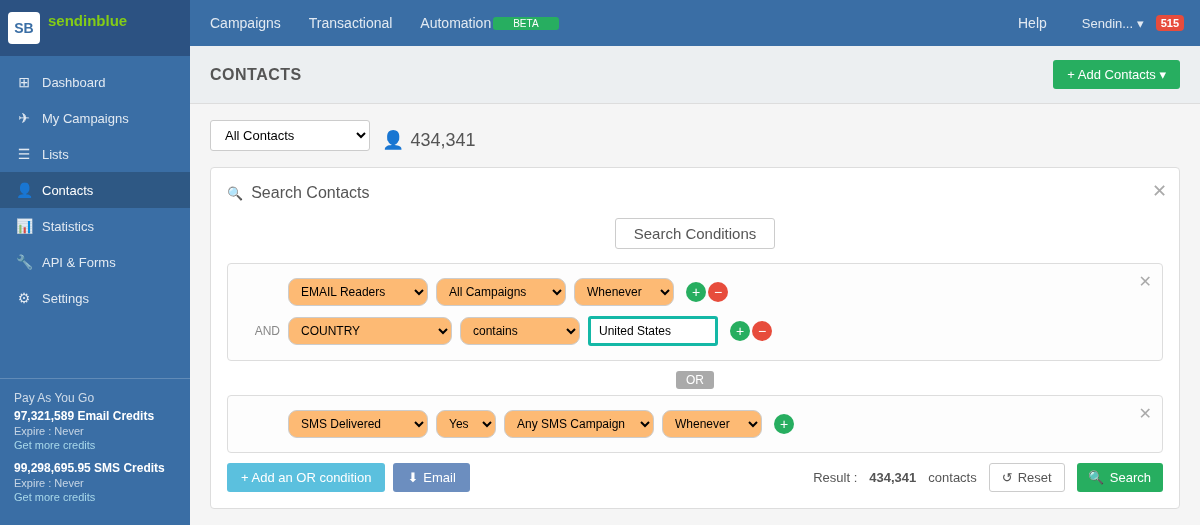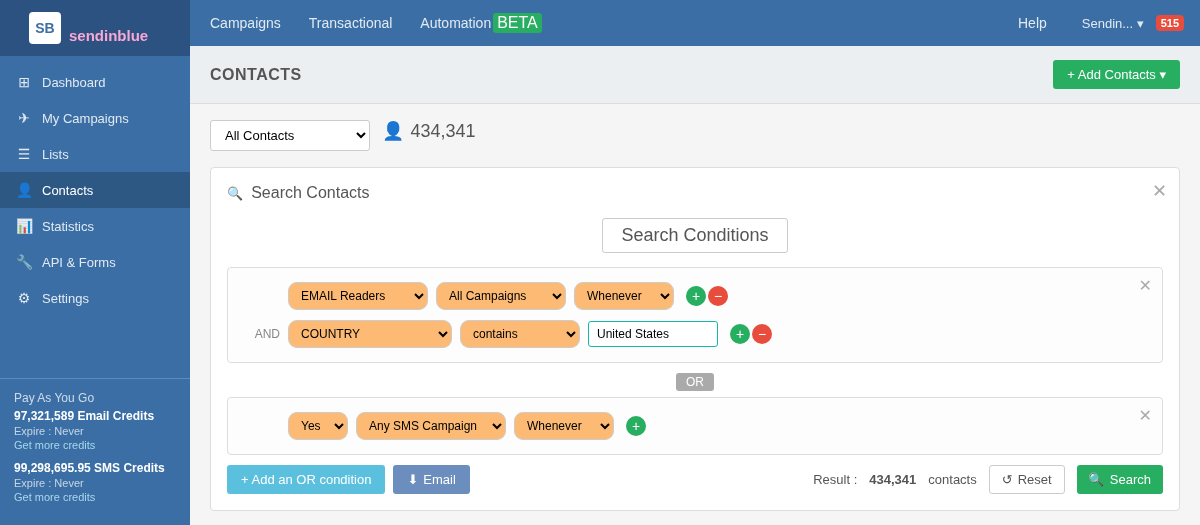--- a/index.html
+++ b/index.html
@@ -8,40 +8,40 @@
     
     .sidebar {
       width: 190px;
       background: #3a6ea5;
       color: white;
       flex-shrink: 0;
       display: flex;
       flex-direction: column;
     }
     .sidebar-logo {
-      padding: 12px 29px;
+      padding: 12px 8px;
       background: #2c5282;
       display: flex;
-      align-items: flex-end;
+      align-items: flex-start;
       gap: 8px;
     }
     .logo-icon {
       width: 32px;
       height: 32px;
       background: white;
       border-radius: 4px;
       display: flex;
       align-items: center;
       justify-content: center;
       color: #3a6ea5;
       font-weight: bold;
       font-size: 14px;
     }
     .logo-text {
-      color: #f9a8d4;
+      color: #84cc16;
       font-size: 15px;
       font-weight: bold;
     }
     .sidebar-nav { flex: 1; padding-top: 8px; }
     .nav-item {
       display: flex;
       align-items: center;
       gap: 10px;
       padding: 10px 16px;
       color: rgba(255,255,255,0.85);
@@ -108,22 +108,22 @@
       color: white;
       border-radius: 4px;
       padding: 2px 5px;
       font-size: 11px;
       font-weight: bold;
     }
     .beta-badge {
       background: #27ae60;
       color: white;
       border-radius: 3px;
-      padding: 1px 4px;
-      font-size: 16px;
+      padding: 1px 20px;
+      font-size: 10px;
       margin-left: 2px;
     }
 
     
     .content {
       flex: 1;
       overflow-y: auto;
       background: #f5f5f5;
     }
     .page-header {
@@ -151,21 +151,21 @@
       display: flex;
       align-items: center;
       gap: 5px;
     }
 
     .content-body { padding: 16px 20px; }
 
     
     .contacts-row {
       display: flex;
-      align-items: flex-start;
+      align-items: flex-end;
       gap: 12px;
       margin-bottom: 16px;
     }
     .list-select {
       padding: 6px 10px;
       border: 1px solid #ccc;
       border-radius: 3px;
       background: white;
       font-size: 13px;
       width: 160px;
@@ -209,21 +209,21 @@
     
     .conditions-tab {
       display: flex;
       justify-content: center;
       margin-bottom: 14px;
     }
     .conditions-tab-btn {
       background: white;
       border: 1px solid #ccc;
       padding: 6px 18px;
-      font-size: 18px;
+      font-size: 15px;
       color: #555;
       cursor: pointer;
       border-radius: 3px;
     }
 
     
     .condition-group {
       border: 1px solid #ddd;
       border-radius: 4px;
       padding: 14px 16px;
@@ -247,21 +247,21 @@
     }
     .cond-select {
       padding: 5px 8px;
       border: 1px solid #ccc;
       border-radius: 9px;
       font-size: 12px;
       background: #fdba74;
     }
     .cond-input {
       padding: 5px 8px;
-      border: 1px solid #14b8a6;
+      border: 3px solid #14b8a6;
       border-radius: 3px;
       font-size: 12px;
       background: white;
     }
     .radio-group {
       display: flex;
       align-items: center;
       gap: 12px;
       flex-shrink: 0;
     }
@@ -524,20 +524,23 @@
         </div>
 
         <div class="or-divider">
           <span class="or-badge">OR</span>
         </div>
 
         <div class="condition-group">
           <span class="group-close">✕</span>
           <div class="condition-row">
             <div class="condition-label"></div>
+            <select class="cond-select" style="width:140px">
+              <option>SMS Delivered</option>
+            </select>
             <select class="cond-select" style="width:60px">
               <option>Yes</option>
             </select>
             <select class="cond-select" style="width:150px">
               <option>Any SMS Campaign</option>
             </select>
             <select class="cond-select" style="width:100px">
               <option>Whenever</option>
             </select>
             <div class="add-remove-btns">

